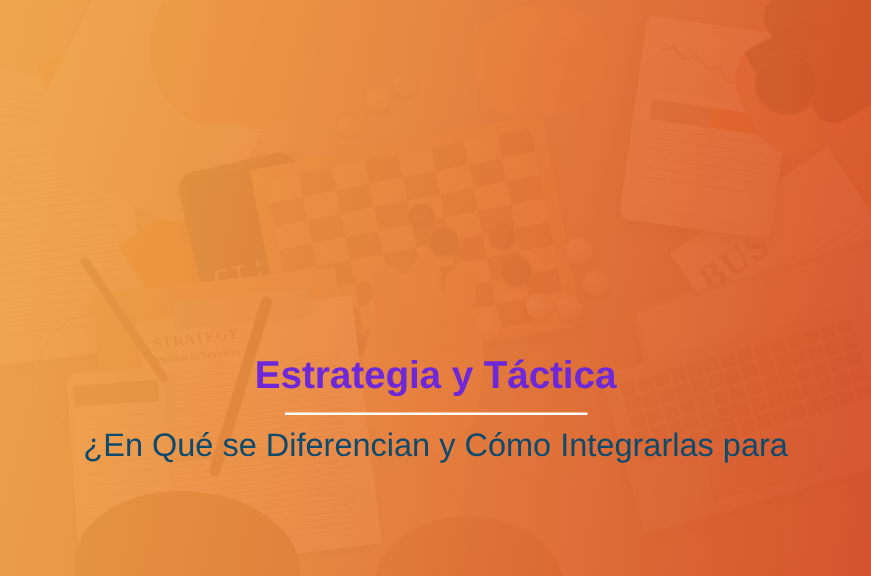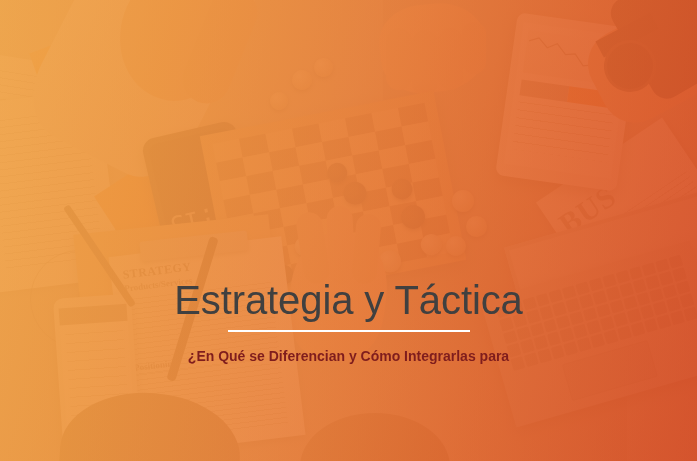--- a/index.html
+++ b/index.html
@@ -381,38 +381,38 @@
   .content {
     position: absolute;
     left: 0; right: 0;
     top: 281px;
     text-align: center;
     padding: 0 34px;
     box-sizing: border-box;
   }
   .title {
     margin: 0;
-    color: #404040;
-    font-size: 40px;
-    font-weight: normal;
+    color: #6d28d9;
+    font-size: 31px;
+    font-weight: bold;
     line-height: 38px;
     letter-spacing: -0.1px;
   }
   .divider {
     width: 242px;
     height: 2px;
     background: #ffffff;
     margin: 11px auto 12px auto;
     border: 0;
   }
   .subtitle {
     margin: 0;
-    color: #7f1d1d;
-    font-size: 14px;
-    font-weight: bold;
+    color: #0c4a6e;
+    font-size: 26px;
+    font-weight: normal;
     line-height: 25px;
   }
 </style>
 </head>
 <body>
 
 <div class="banner">
 
   <div class="photo">
 

